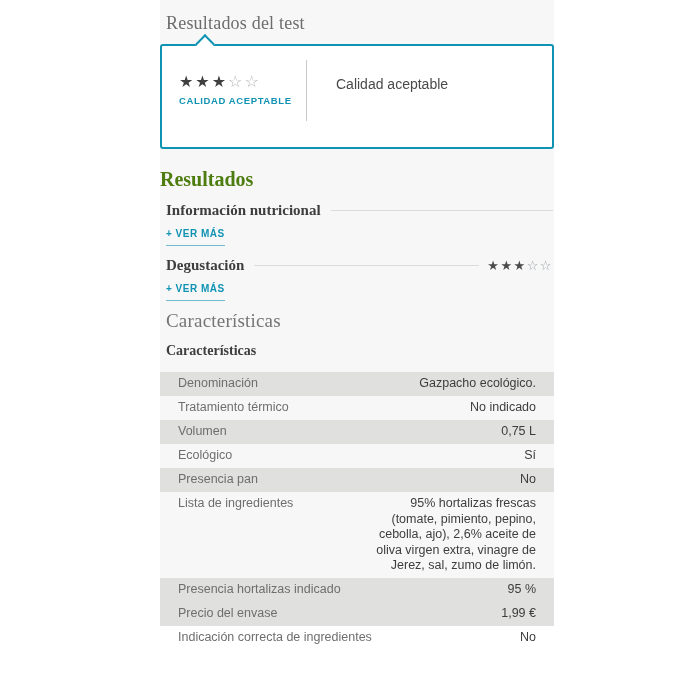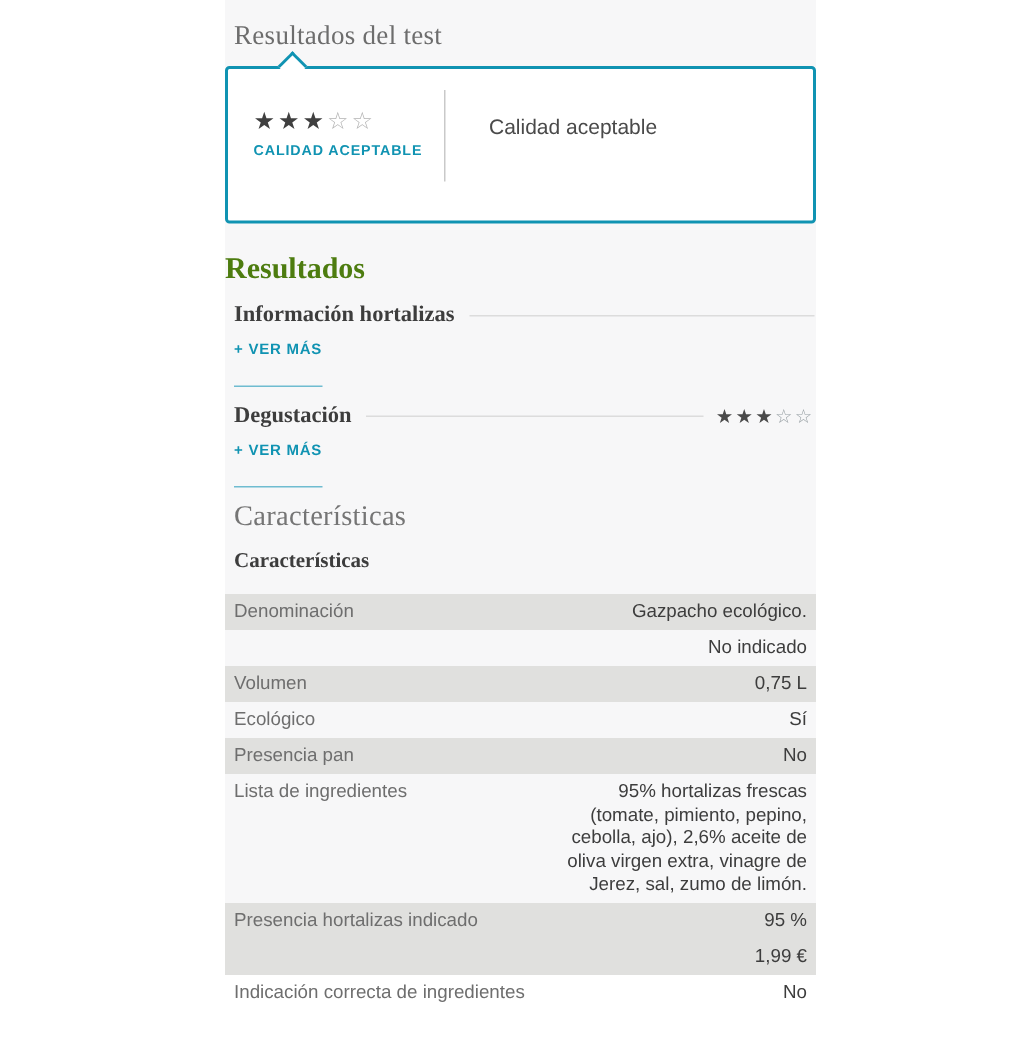--- a/index.html
+++ b/index.html
@@ -3,21 +3,21 @@
 <meta charset="utf-8">
 <style>
   :root { --accent:#1093b2; --row-alt:#e0e0de; }
   * { box-sizing:border-box; }
   html,body { margin:0; padding:0; }
   body {
     width:680px; height:693px; background:#ffffff; position:relative;
     overflow:hidden; font-family:"Liberation Sans", sans-serif;
   }
   .column {
-    position:absolute; left:150px; top:0; width:394px; height:610px;
+    position:absolute; left:160px; top:0; width:394px; height:610px;
     background:#f7f7f8;
   }
   .page-title {
     font-family:"Liberation Serif", serif; font-weight:400;
     font-size:18px; color:#6d6d6d; letter-spacing:.2px;
     margin:13px 0 0 6px;
   }
   
   .result-box {
     position:relative; margin-top:10px; height:105px; background:#ffffff;
@@ -48,35 +48,35 @@
     font-family:"Liberation Serif", serif; font-weight:700;
     font-size:15px; color:#3d3d3d; white-space:nowrap;
   }
   .rule { flex:1; height:1px; background:#dcdcdc; margin-left:10px; }
   .row-stars { font-size:13px; letter-spacing:1.5px; margin-left:8px; white-space:nowrap; }
   .row-stars .filled { color:#4a4a4a; }
   .row-stars .empty  { color:#99a1a5; }
   .ver-mas {
     display:inline-block; margin:9px 0 0 6px; color:var(--accent);
     font-size:10px; font-weight:bold; letter-spacing:.5px;
-    border-bottom:1px solid #6fbcd0; padding-bottom:18px;
+    border-bottom:1px solid #6fbcd0; padding-bottom:6px;
     text-decoration:none; cursor:pointer;
   }
   .big-heading {
     font-family:"Liberation Serif", serif; font-weight:400;
     font-size:19px; color:#757575; letter-spacing:.2px; margin:9px 0 0 6px;
   }
   .sub-heading {
     font-family:"Liberation Serif", serif; font-weight:700;
     font-size:14px; color:#3d3d3d; margin:11px 0 0 6px;
   }
   
   .char-table { margin-top:13px; }
   .char-row {
-    display:flex; align-items:flex-start; padding:4px 6px;
+    display:flex; align-items:flex-start; padding:4px 18px;
     font-size:12.5px; line-height:15.5px; min-height:24px;
   }
   .char-row.alt { background:var(--row-alt); }
   .char-label { flex:1; color:#6e6e6e; padding-right:12px; }
   .char-value {
     font-weight:normal; color:#3d3d3d; text-align:right;
     max-width:162px; margin-left:auto;
   }
 </style>
 </head>
@@ -92,21 +92,21 @@
       <div class="big-stars"><span class="filled">★</span><span class="filled">★</span><span class="filled">★</span><span class="empty">☆</span><span class="empty">☆</span></div>
       <div class="stars-caption">CALIDAD ACEPTABLE</div>
     </div>
     <div class="box-divider"></div>
     <div class="box-right">Calidad aceptable</div>
   </div>
 
   <h3 class="section-heading">Resultados</h3>
 
   <div class="result-row">
-    <span class="row-label">Información hortalizas</span>
+    <span class="row-label">Información nutricional</span>
     <span class="rule"></span>
   </div>
   <a class="ver-mas">+ VER MÁS</a>
   <br>
 
   <div class="result-row">
     <span class="row-label">Degustación</span>
     <span class="rule"></span>
     <span class="row-stars"><span class="filled">★</span><span class="filled">★</span><span class="filled">★</span><span class="empty">☆</span><span class="empty">☆</span></span>
   </div>
@@ -115,20 +115,21 @@
   <h2 class="big-heading">Características</h2>
 
   <h4 class="sub-heading">Características</h4>
 
   <div class="char-table" id="char-table">
       <div class="char-row alt">
         <span class="char-label">Denominación</span>
         <span class="char-value">Gazpacho ecológico.</span>
       </div>
       <div class="char-row">
+        <span class="char-label">Tratamiento térmico</span>
         <span class="char-value">No indicado</span>
       </div>
       <div class="char-row alt">
         <span class="char-label">Volumen</span>
         <span class="char-value">0,75 L</span>
       </div>
       <div class="char-row">
         <span class="char-label">Ecológico</span>
         <span class="char-value">Sí</span>
       </div>
@@ -138,20 +139,21 @@
       </div>
       <div class="char-row">
         <span class="char-label">Lista de ingredientes</span>
         <span class="char-value">95% hortalizas frescas (tomate, pimiento, pepino, cebolla, ajo), 2,6% aceite de oliva virgen extra, vinagre de Jerez, sal, zumo de limón.</span>
       </div>
       <div class="char-row alt">
         <span class="char-label">Presencia hortalizas indicado</span>
         <span class="char-value">95 %</span>
       </div>
       <div class="char-row alt">
+        <span class="char-label">Precio del envase</span>
         <span class="char-value">1,99 €</span>
       </div>
       <div class="char-row">
         <span class="char-label">Indicación correcta de ingredientes</span>
         <span class="char-value">No</span>
       </div>
     </div>
 
 </div>
 

